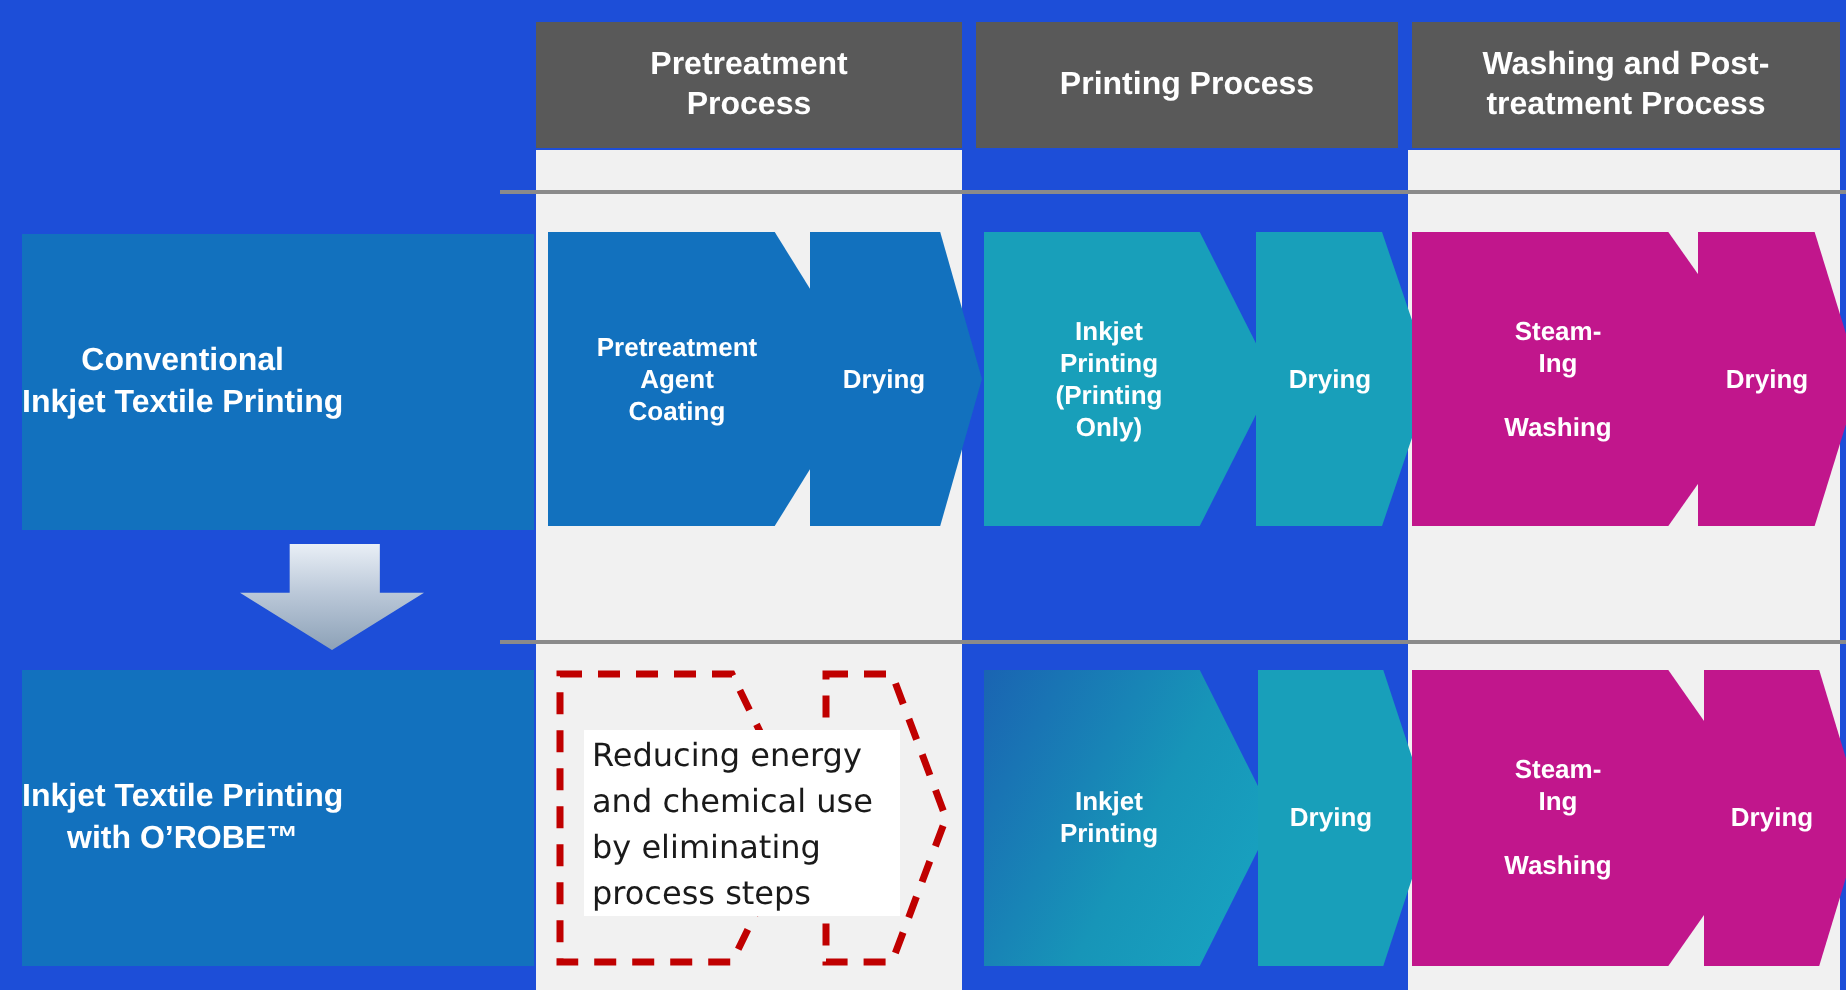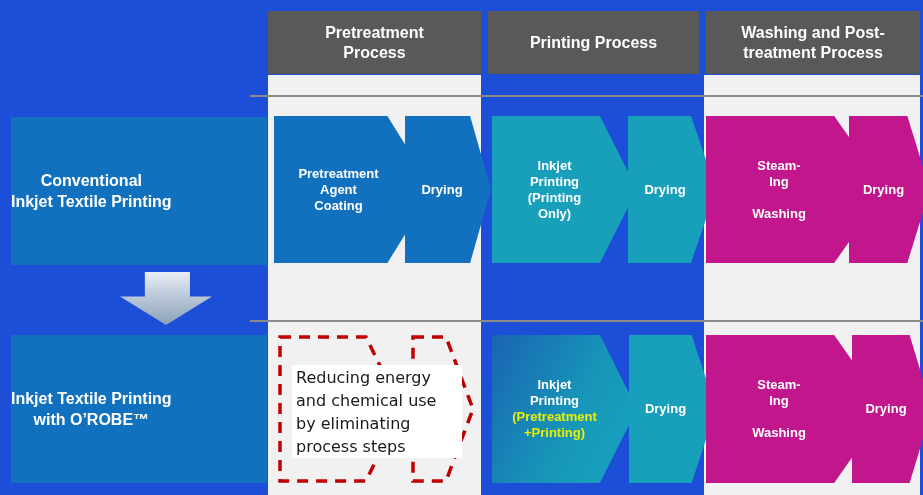--- a/index.html
+++ b/index.html
@@ -72,21 +72,21 @@
     background:linear-gradient(180deg,#E9EFF6 0%,#BCC9D9 45%,#8CA1B7 100%);
     clip-path:polygon(27% 0,76% 0,76% 46%,100% 46%,50% 100%,0 46%,27% 46%);
   }
   
   .dash{position:absolute;z-index:2;}
   .dashA{left:278px;top:335px;}
   .dashB{left:411px;top:335px;}
   .dash polygon{fill:none;stroke:#C00000;stroke-width:3.5;stroke-dasharray:11 8;}
   
   .note{
-    position:absolute;left:292px;top:365px;width:170px;height:93px;background:#ffffff;
+    position:absolute;left:292px;top:365px;width:158px;height:93px;background:#ffffff;
     color:#1A1A1A;font-family:"DejaVu Sans",sans-serif;font-size:16px;line-height:23px;
     padding:1px 0 0 4px;box-sizing:border-box;z-index:3;text-align:left;
   }
 </style>
 </head>
 <body>
 
 <div class="stage">
 
   <div class="colbg colbg1"></div>
@@ -154,22 +154,20 @@
   <div class="note">
     <span class="ml">Reducing energy
 and chemical use
 by eliminating
 process steps</span>
   </div>
 
   <div class="chev grad c4a">
     <span class="ml">Inkjet
 Printing</span>
-    <span class="ml sub-yellow">(Pretreatment
-+Printing)</span>
   </div>
   <div class="chev teal c4b">
     <span class="ml">Drying</span>
   </div>
   <div class="chev magenta c5a">
     <span class="ml">Steam-
 Ing
 
 Washing</span>
   </div>

